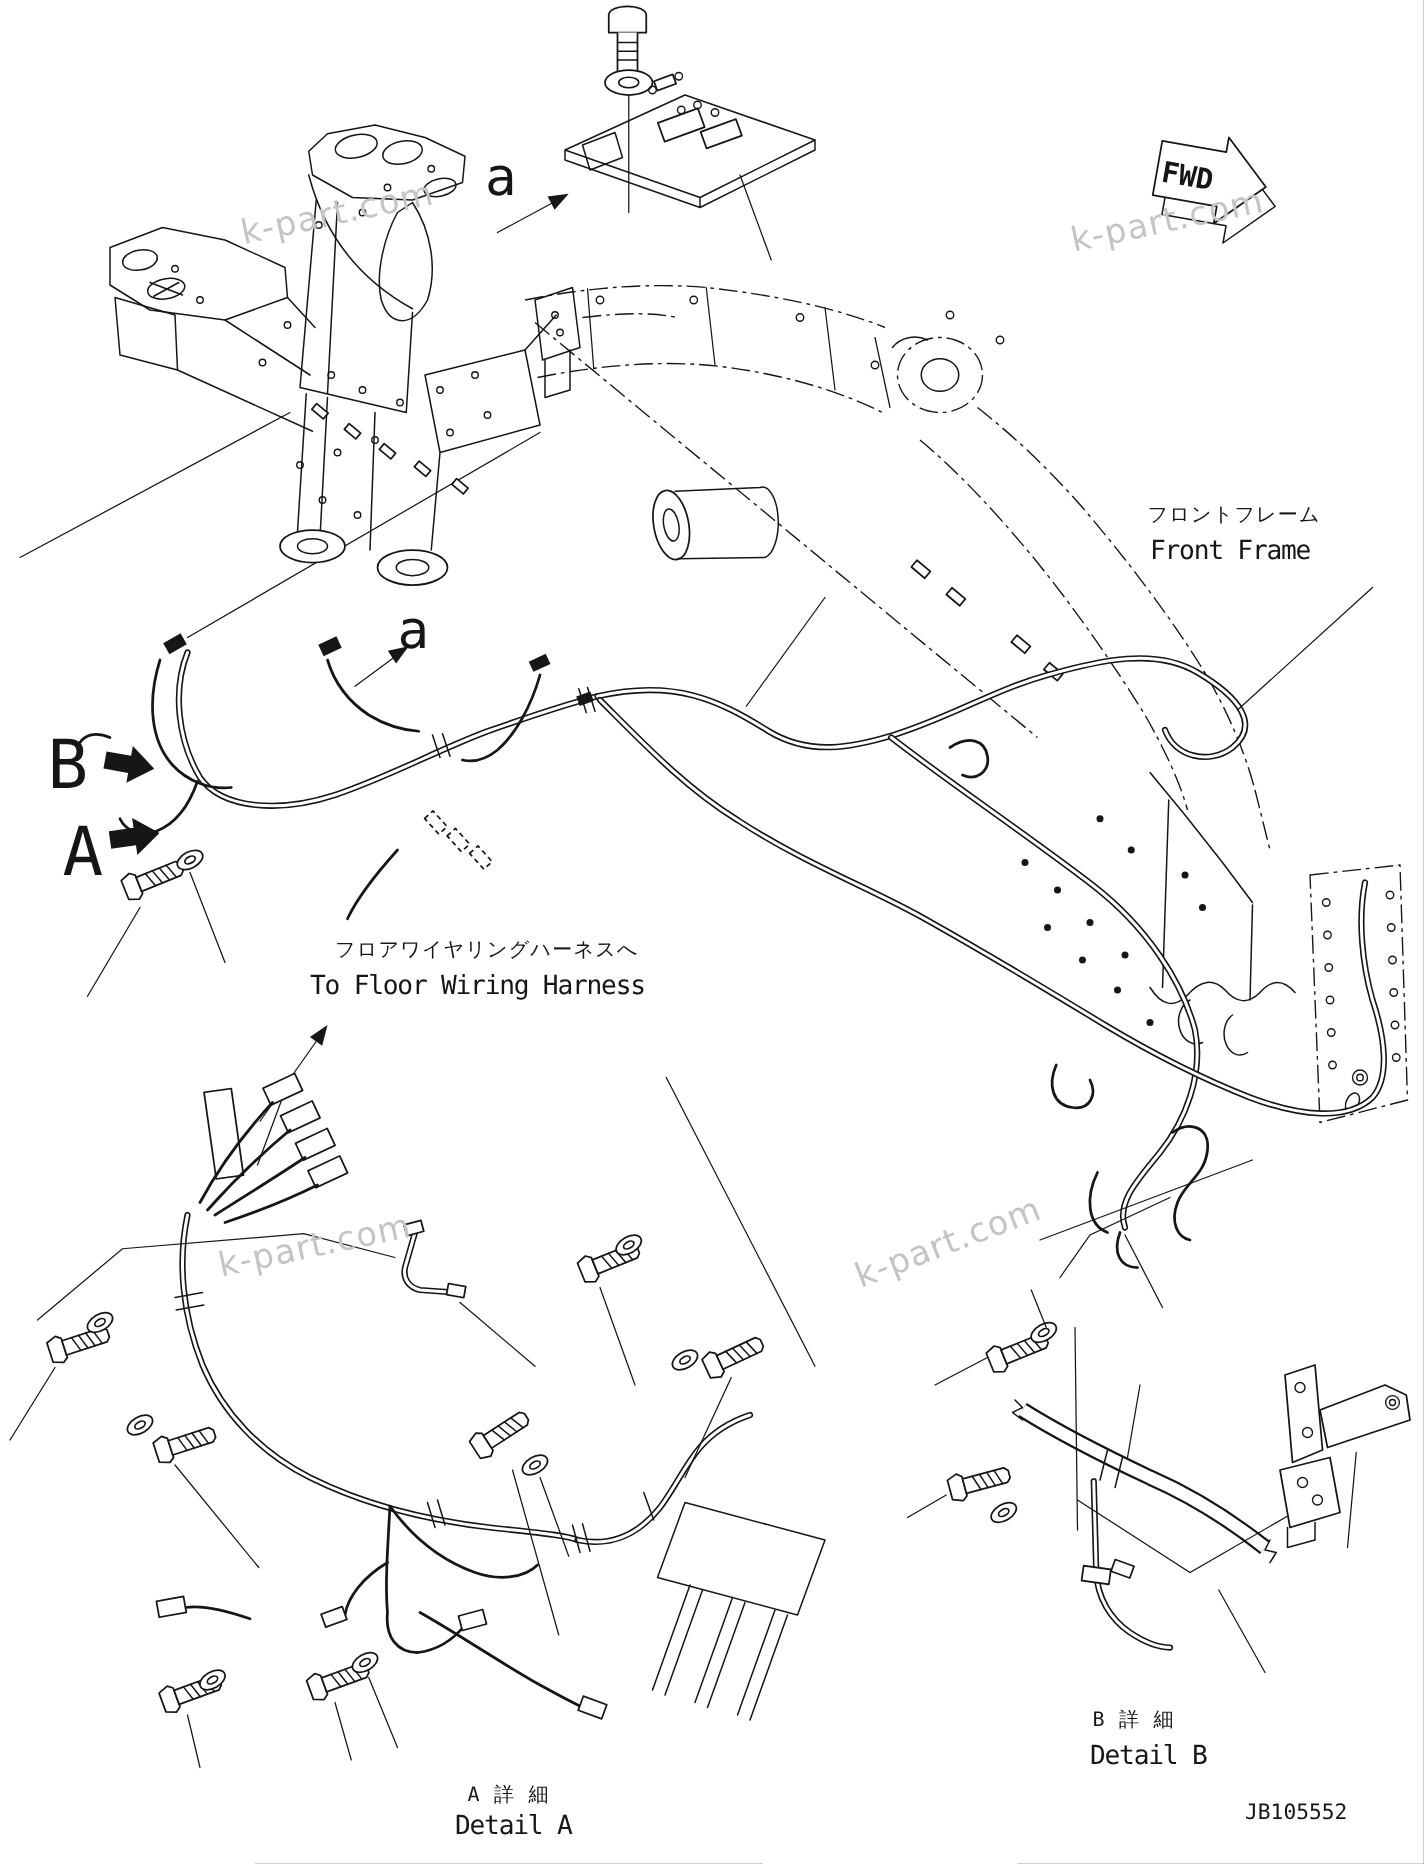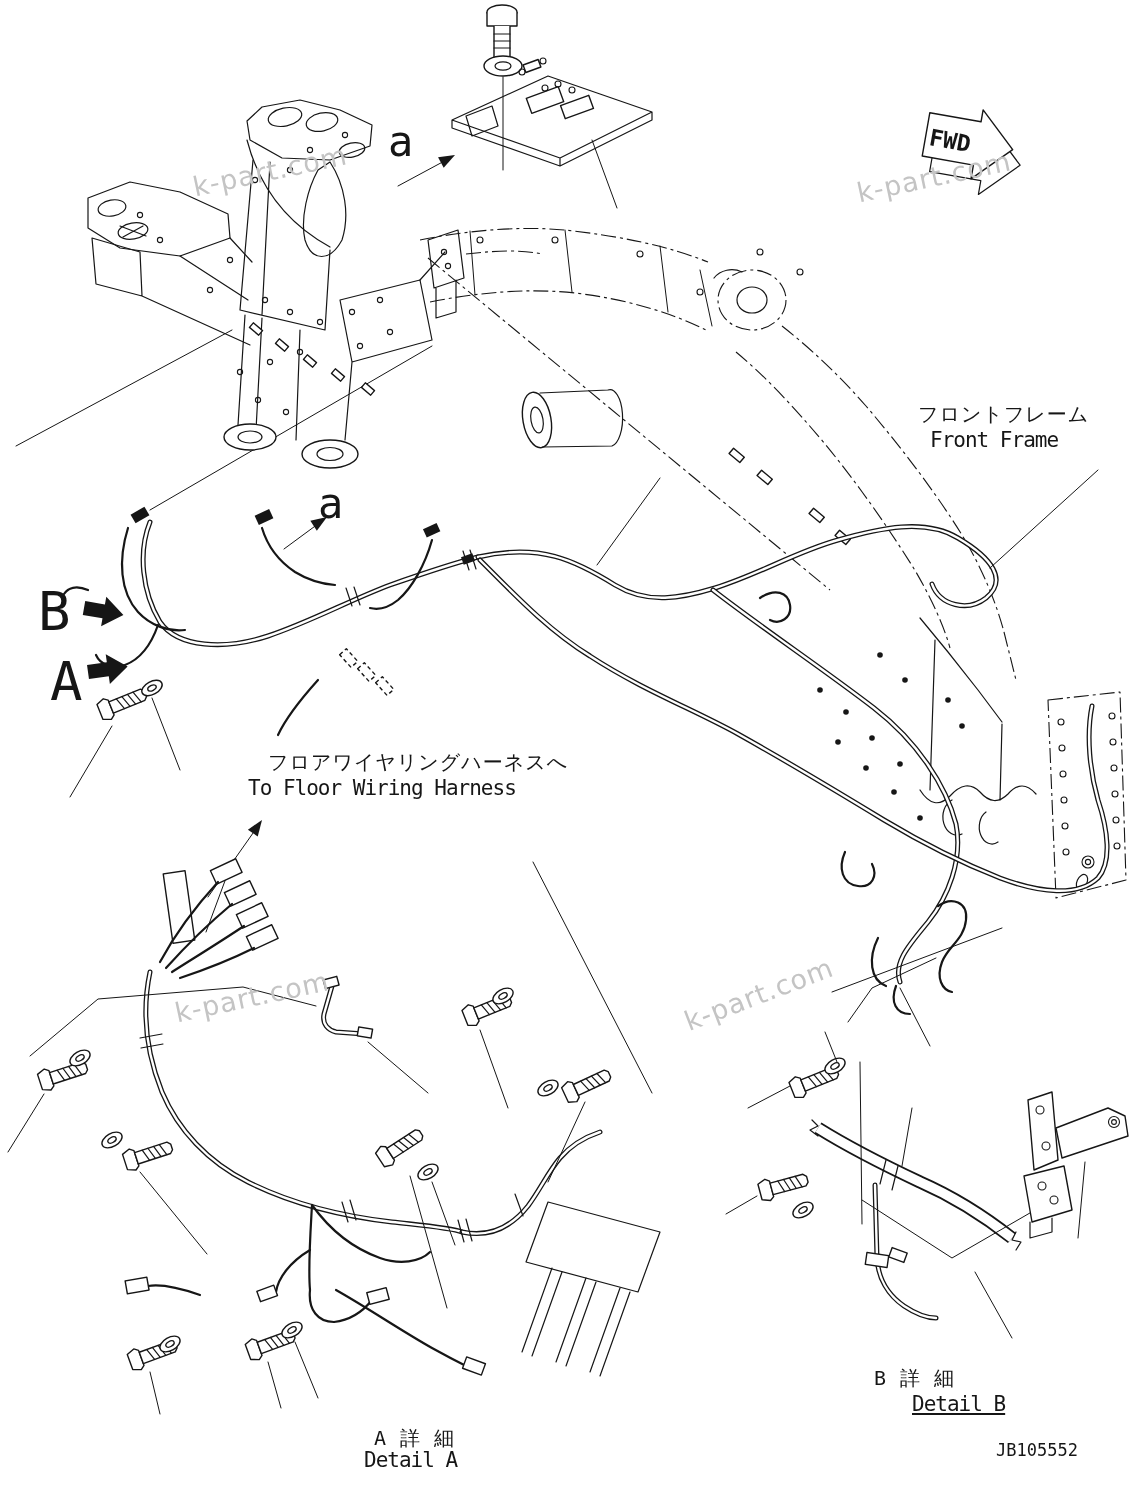--- a/index.html
+++ b/index.html
@@ -2,21 +2,21 @@
 <html><head>
 <meta charset="utf-8">
 <style>
   html,body{margin:0;padding:0;background:#888;}
   #page{position:relative;width:1139px;height:1491px;background:#ffffff;overflow:hidden;
         font-family:"DejaVu Sans Mono","Liberation Mono",monospace;color:#161616;}
   #art{position:absolute;left:0;top:0;}
   .lbl{position:absolute;white-space:pre;line-height:1.25;}
   .big{font-size:54px;}
   .view{font-size:42px;}
-  .jp{font-size:20px;letter-spacing:1px;}
+  .jp{font-size:16px;letter-spacing:1px;}
   .en{font-size:21px;letter-spacing:-1px;}
   .small{font-size:17px;}
   .wm{position:absolute;font-size:27px;letter-spacing:1px;color:#c4c4c4;
       transform:rotate(-12deg);transform-origin:left top;font-family:"DejaVu Sans","Liberation Sans",sans-serif;}
   .wm.steep{transform:rotate(-21deg);}
   svg .ln{fill:none;stroke:#161616;stroke-width:1.2;stroke-linecap:round;stroke-linejoin:round;}
   svg .thin{fill:none;stroke:#161616;stroke-width:1;stroke-linecap:round;}
   svg .phantom{fill:none;stroke:#161616;stroke-width:1.1;stroke-dasharray:15 4 3 4;stroke-linejoin:round;}
   svg .tube{fill:none;stroke:#161616;stroke-width:5;stroke-linecap:round;stroke-linejoin:round;}
   svg .tubecore{fill:none;stroke:#ffffff;stroke-width:2.4;stroke-linecap:round;stroke-linejoin:round;}
@@ -318,27 +318,27 @@
     <path class="ln" d="M1030,1222 L1030,1238 L1052,1232 L1052,1218"></path>
     <path class="thin" d="M1085,1162 L1078,1238"></path>
   </g>
 </svg>
 
 <div class="lbl big" style="left:38px;top:578px;">B</div>
 <div class="lbl big" style="left:50px;top:648px;">A</div>
 <div class="lbl view" style="left:388px;top:116px;">a</div>
 <div class="lbl view" style="left:318px;top:478px;">a</div>
 <div class="lbl jp" style="left:918px;top:402px;">フロントフレーム</div>
-<div class="lbl en" style="left:920px;top:427px;margin-left:10px;">Front Frame</div>
+<div class="lbl en" style="left:920px;top:427px;">Front Frame</div>
 <div class="lbl jp" style="left:268px;top:750px;">フロアワイヤリングハーネスへ</div>
 <div class="lbl en" style="left:248px;top:775px;">To Floor Wiring Harness</div>
 <div class="lbl jp" style="left:374px;top:1406px;margin-top:20px;">A 詳 細</div>
 <div class="lbl en" style="left:364px;top:1431px;margin-top:16px;">Detail A</div>
 <div class="lbl jp" style="left:874px;top:1366px;text-align:right;">B 詳 細</div>
-<div class="lbl en" style="left:912px;top:1391px;text-decoration:underline;">Detail B</div>
+<div class="lbl en" style="left:872px;top:1391px;">Detail B</div>
 <div class="lbl small" style="left:996px;top:1440px;">JB105552</div>
 
 <div class="wm" style="left:190px;top:172px;">k-part.com</div>
 <div class="wm" style="left:854px;top:178px;">k-part.com</div>
 <div class="wm" style="left:172px;top:998px;">k-part.com</div>
 <div class="wm steep" style="left:680px;top:1008px;">k-part.com</div>
 
 </div>
 
 </body></html>

